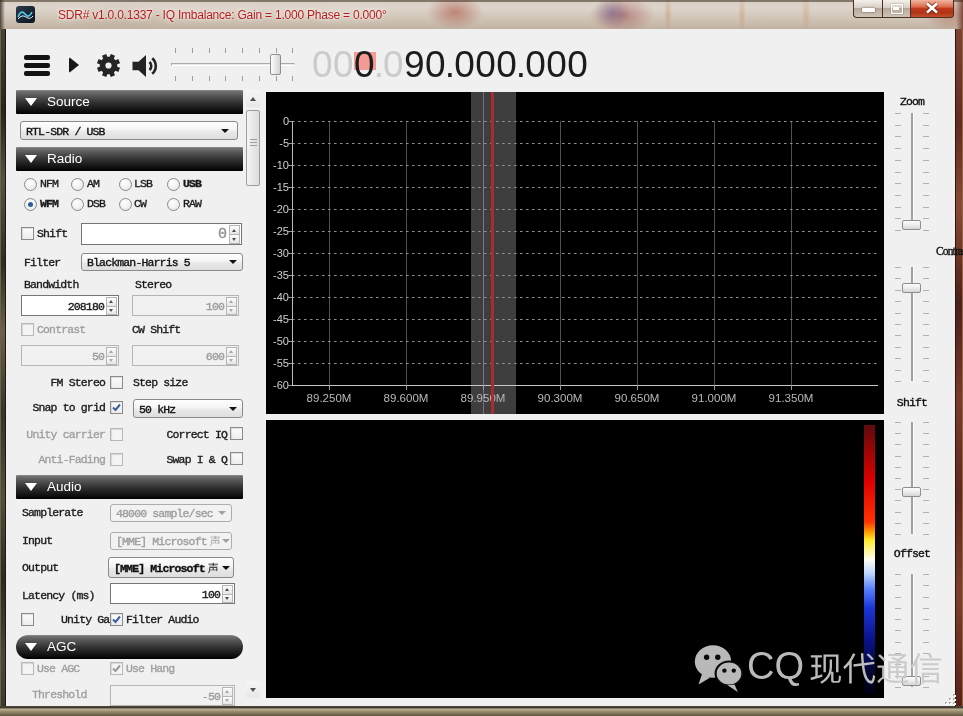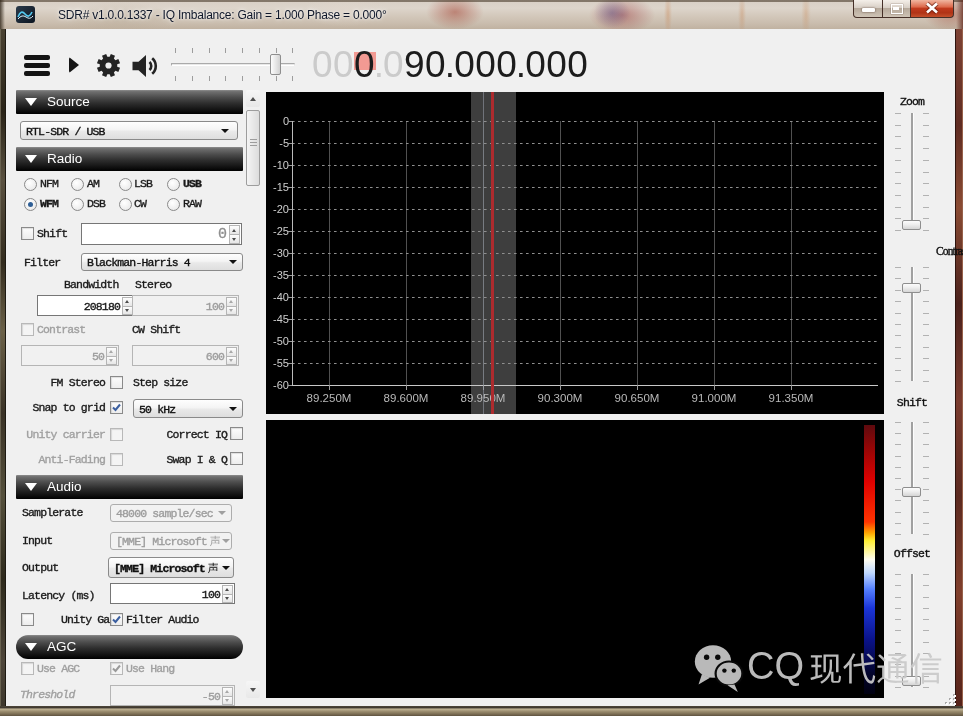--- a/index.html
+++ b/index.html
@@ -92,21 +92,21 @@
         <path d="M16 3.5 L26 12.5 M26 3.5 L16 12.5" stroke="#fff" stroke-width="2.6" fill="none"></path>
       </svg>
     </div>
 </div>
 <div class="abs" id="appicon" style="left:16px;top:6px;width:19px;height:17px;border-radius:3px;background:linear-gradient(135deg,#2a3a4a,#0c1420);">
 <svg width="19" height="17" style="position:absolute;left:0;top:0">
       <path d="M2 11 Q5 3 9 8 T16 6" stroke="#53c8f0" stroke-width="1.6" fill="none"></path>
       <path d="M2 13 Q6 8 10 11 T17 10" stroke="#d8f0fa" stroke-width="1" fill="none"></path>
     </svg>
 </div>
-<div class="abs" style="left:58px;top:7.5px;font-size:12px;letter-spacing:-0.22px;color:#0f172a;text-shadow:0 0 3px rgba(255,255,255,.9),0 0 6px rgba(255,255,255,.7);">SDR# v1.0.0.1337 - IQ Imbalance: Gain = 1.000 Phase = 0.000°</div>
+<div class="abs" style="left:58px;top:7.5px;font-size:12px;letter-spacing:-0.22px;color:#b91c1c;text-shadow:0 0 3px rgba(255,255,255,.9),0 0 6px rgba(255,255,255,.7);">SDR# v1.0.0.1337 - IQ Imbalance: Gain = 1.000 Phase = 0.000°</div>
 <div class="hbar" style="top:55px;"></div>
 <div class="hbar" style="top:63.2px;"></div>
 <div class="hbar" style="top:71.4px;"></div>
 <div class="abs" id="play"></div>
 <svg class="abs" style="left:96px;top:53px" width="25" height="25" viewBox="0 0 25 25">
 <path d="M24.08 10.25 L24.08 14.75 L21.00 14.78 L20.12 16.90 L22.28 19.10 L19.10 22.28 L16.90 20.12 L14.78 21.00 L14.75 24.08 L10.25 24.08 L10.22 21.00 L8.10 20.12 L5.90 22.28 L2.72 19.10 L4.88 16.90 L4.00 14.78 L0.92 14.75 L0.92 10.25 L4.00 10.22 L4.88 8.10 L2.72 5.90 L5.90 2.72 L8.10 4.88 L10.22 4.00 L10.25 0.92 L14.75 0.92 L14.78 4.00 L16.90 4.88 L19.10 2.72 L22.28 5.90 L20.12 8.10 L21.00 10.22 Z" fill="#242424" transform="rotate(22.5 12.5 12.5)"></path>
 <circle cx="12.5" cy="12.5" r="3.1" fill="#f0f0f0"></circle>
   </svg>
 <svg class="abs" style="left:128px;top:53px" width="30" height="26" viewBox="0 0 30 26">
 <path d="M4.5 8.7 L10.5 8.7 L18 2 L18 24 L10.5 17.3 L4.5 17.3 Z" fill="#242424"></path>
@@ -169,26 +169,26 @@
 <div class="abs lbl" style="left:37px;top:227px;">Shift</div>
 <div class="abs spinbox" style="left:81px;top:223px;width:161px;height:22px;">
     <span class="v"><span style="color:#8f8f8f;font-size:15px;letter-spacing:0">0</span></span>
     <span class="spin">
       <b class="u"></b>
       <b class="d"></b>
     </span>
   </div>
 <div class="abs lbl" style="left:24px;top:256px;">Filter</div>
 <div class="abs combo" style="left:81px;top:253px;width:162px;height:18px;">
-    <span class="ct" style="">Blackman-Harris 4</span>
+    <span class="ct" style="">Blackman-Harris 5</span>
     <span class="ca" style="right:5px"></span>
   </div>
-<div class="abs lbl" style="left:24px;top:278px;margin-left:40px;">Bandwidth</div>
+<div class="abs lbl" style="left:24px;top:278px;">Bandwidth</div>
 <div class="abs lbl" style="left:135px;top:278px;">Stereo</div>
-<div class="abs spinbox" style="left:37px;top:295px;width:98px;height:21px;">
+<div class="abs spinbox" style="left:21px;top:295px;width:98px;height:21px;">
     <span class="v">208180</span>
     <span class="spin">
       <b class="u"></b>
       <b class="d"></b>
     </span>
   </div>
 <div class="abs spinbox dis" style="left:132px;top:295px;width:107px;height:21px;">
     <span class="v">100</span>
     <span class="spin dis">
       <b class="u"></b>
@@ -279,21 +279,21 @@
     <span class="txt">AGC</span>
   </div>
 <div class="abs ckb dis" style="left:21px;top:662px;"></div>
 <div class="abs lbl dis" style="left:37px;top:662px;">Use AGC</div>
 <div class="abs ckb dis" style="left:110px;top:662px;">
     <svg width="11" height="11" viewBox="0 0 11 11" style="position:absolute;left:0px;top:0px">
       <path d="M2 5.5 L4.5 8 L9 2.5" stroke="#9a9a9a" stroke-width="2" fill="none"></path>
     </svg>
   </div>
 <div class="abs lbl dis" style="left:126px;top:662px;">Use Hang</div>
-<div class="abs lbl dis" style="left:20px;top:688px;font-style:italic;">Threshold</div>
+<div class="abs lbl dis" style="left:32px;top:688px;">Threshold</div>
 <div class="abs spinbox dis" style="left:110px;top:685px;width:125px;height:21px;">
     <span class="v">-50</span>
     <span class="spin dis">
       <b class="u"></b>
       <b class="d"></b>
     </span>
   </div>
 <div class="abs" style="left:246px;top:90px;width:14px;height:608px;background:#f0f0f0;"></div>
 <div class="abs" style="left:246px;top:90px;width:14px;height:17px;box-sizing:border-box;border-radius:2px;background:linear-gradient(180deg,#f6f6f6,#e8e8e8);">
     <span style="position:absolute;left:50%;top:50%;transform:translate(-50%,-50%);width:0;height:0;border-left:3.5px solid transparent;border-right:3.5px solid transparent;border-bottom:4px solid #505050;"></span>

